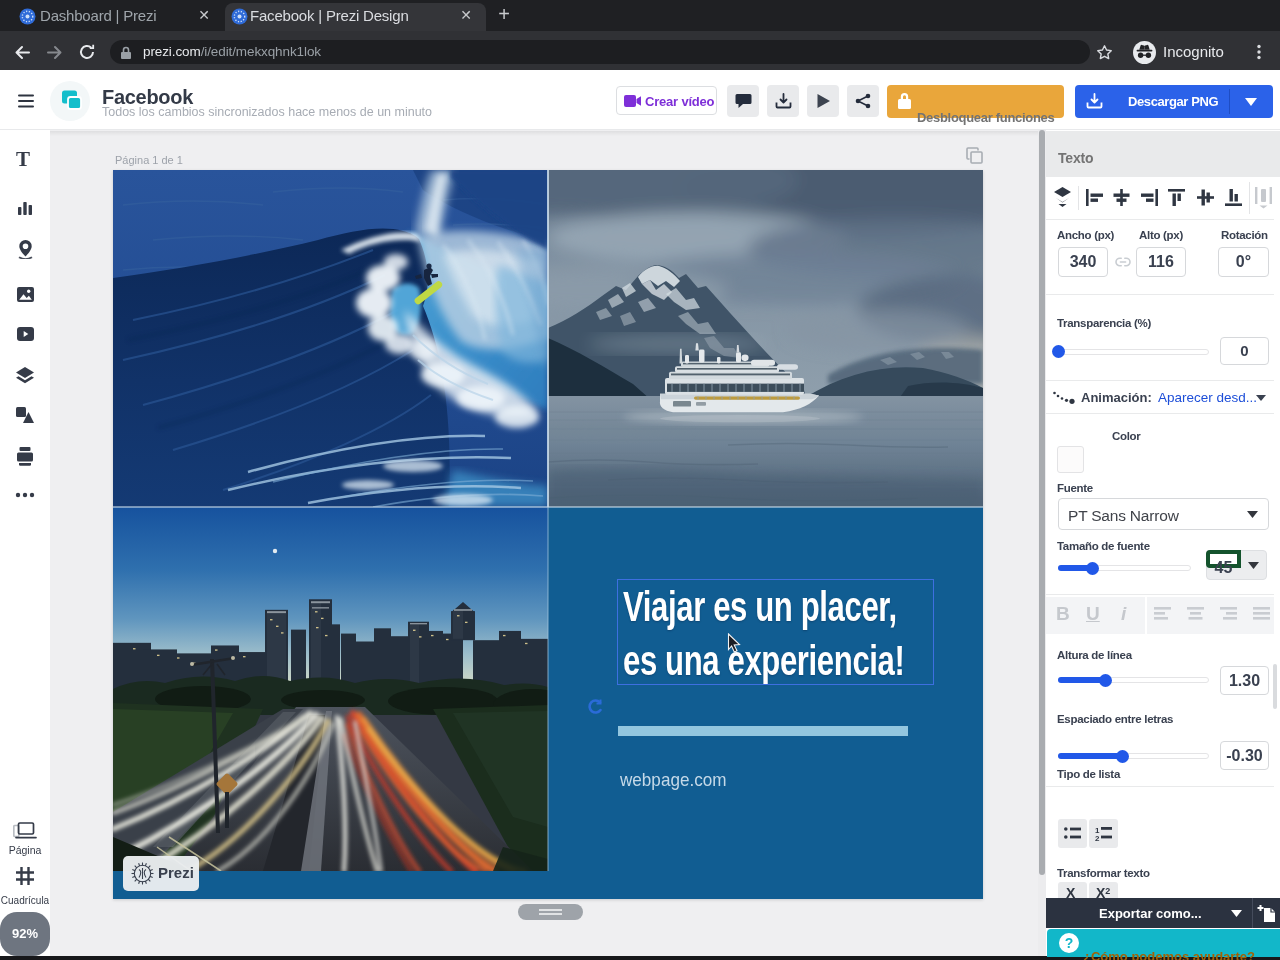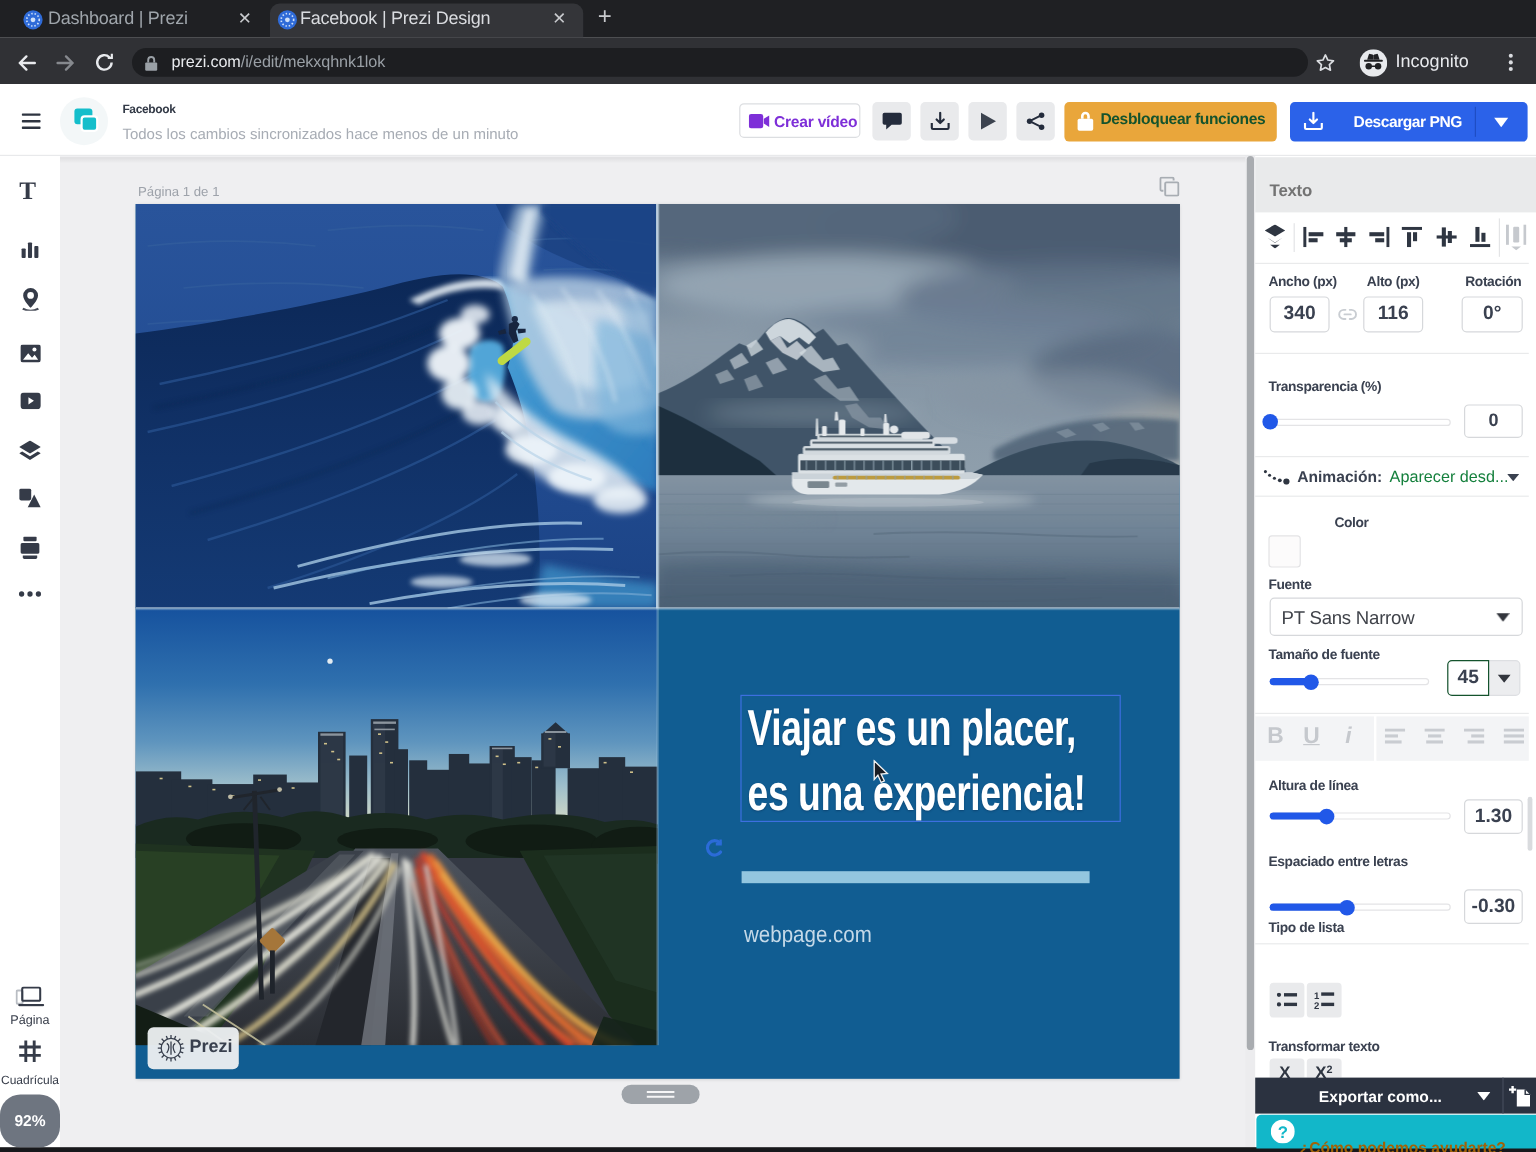--- a/index.html
+++ b/index.html
@@ -102,21 +102,21 @@
 
 <div id="appheader"></div>
 <svg class="abs" style="left:18px; top:94px;" width="16" height="14" viewBox="0 0 16 14" stroke="#2E3440" stroke-width="2" stroke-linecap="round">
     <path d="M1 1.5 h14 M1 7 h14 M1 12.5 h14"></path>
   </svg>
 <div class="abs" style="left:50px; top:81px; width:40px; height:40px; border-radius:50%; background:#F3F7F8;"></div>
 <svg class="abs" style="left:60px; top:90px;" width="23" height="22" viewBox="0 0 23 22">
     <rect x="2" y="0.5" width="15" height="13" rx="2.5" fill="#14BECB"></rect>
     <rect x="8" y="7" width="13" height="12" rx="2.5" fill="#14BECB" stroke="#fff" stroke-width="1.8"></rect>
   </svg>
-<div class="abs" style="left:102px; top:86px; font-size:10px; font-weight:bold; letter-spacing:-0.3px; color:#333A47;">Facebook</div>
+<div class="abs" style="left:102px; top:86px; font-size:20px; font-weight:bold; letter-spacing:-0.3px; color:#333A47;">Facebook</div>
 <div class="abs" style="left:102px; top:105px; font-size:12.5px; color:#A7ACB4;">Todos los cambios sincronizados hace menos de un minuto</div>
 
 <div class="abs" style="left:616px; top:86px; width:101px; height:29px; background:#fff; border:1px solid #DCDEE1; border-radius:4px;"></div>
 <svg class="abs" style="left:624px; top:95px;" width="18" height="12" viewBox="0 0 18 12" fill="#7E2FD8">
     <rect x="0" y="0" width="12" height="12" rx="2"></rect>
     <path d="M12.5 4 L17 1.2 v9.6 L12.5 8 z"></path>
   </svg>
 <div class="abs" style="left:645px; top:94px; font-size:13px; font-weight:bold; letter-spacing:-0.2px; color:#7E2FD8;">Crear vídeo</div>
 
 <div class="hbtn" style="left:727px;"></div>
@@ -138,21 +138,21 @@
     <circle cx="3" cy="8" r="2.3"></circle>
     <circle cx="13" cy="13" r="2.3"></circle>
     <path d="M3 8 L13 3 M3 8 L13 13" stroke="#242C3C" stroke-width="1.6"></path>
   </svg>
 
 <div class="abs" style="left:887px; top:85px; width:177px; height:33px; background:#E9A63B; border-radius:4px;"></div>
 <svg class="abs" style="left:897px; top:92px;" width="15" height="18" viewBox="0 0 15 18" fill="#fff">
     <rect x="1" y="7" width="13" height="10" rx="1.5"></rect>
     <path d="M3.8 7 V4.8 a3.7 3.7 0 0 1 7.4 0 V7 h-2.2 V4.8 a1.5 1.5 0 0 0 -3 0 V7 z"></path>
   </svg>
-<div class="abs" style="left:917px; top:91px; font-size:13px; font-weight:bold; letter-spacing:-0.3px; color:#14532d;">Desbloquear funciones</div>
+<div class="abs" style="left:917px; top:110px; font-size:13px; font-weight:bold; letter-spacing:-0.3px; color:#737373;">Desbloquear funciones</div>
 
 <div class="abs" style="left:1075px; top:85px; width:198px; height:33px; background:#2B62E9; border-radius:4px;"></div>
 <div class="abs" style="left:1229px; top:89px; width:1px; height:25px; background:#1E4DC4;"></div>
 <svg class="abs" style="left:1086px; top:93px;" width="17" height="17" viewBox="0 0 17 17" fill="none" stroke="#fff" stroke-width="1.8">
     <path d="M8.5 1 v8 M5.5 6.5 L8.5 9.5 L11.5 6.5" stroke-linecap="round" stroke-linejoin="round"></path>
     <path d="M1.5 9.5 v4 a1 1 0 0 0 1 1 h12 a1 1 0 0 0 1 -1 v-4"></path>
   </svg>
 <div class="abs" style="left:1128px; top:94px; font-size:13px; font-weight:bold; letter-spacing:-0.4px; color:#fff;">Descargar PNG</div>
 <svg class="abs" style="left:1245px; top:98px;" width="12" height="8" viewBox="0 0 12 8" fill="#fff">
     <path d="M0 0 h12 L6 8 z"></path>
@@ -725,42 +725,42 @@
 <div class="pdiv" style="top:380px;"></div>
 
 <svg class="abs" style="left:1053px; top:391px;" width="22" height="13" viewBox="0 0 22 13" fill="#2F3642">
     <circle cx="1.5" cy="2" r="1.3"></circle>
     <circle cx="5" cy="5" r="1.3"></circle>
     <circle cx="9" cy="7.5" r="1.3"></circle>
     <circle cx="13.5" cy="9.3" r="1.6"></circle>
     <circle cx="19" cy="10.3" r="2.6"></circle>
   </svg>
 <div class="abs" style="left:1081px; top:390px; font-size:13px; font-weight:bold; color:#3A4150;">Animación:</div>
-<div class="abs" style="left:1158px; top:390px; font-size:13.5px; color:#15803d;">Aparecer desd...</div>
+<div class="abs" style="left:1158px; top:390px; font-size:13.5px; color:#1d4ed8;">Aparecer desd...</div>
 <svg class="abs" style="left:1256px; top:395px;" width="10" height="6" viewBox="0 0 10 6" fill="#3A4150">
     <path d="M0 0 h10 L5 6 z"></path>
   </svg>
 <div class="pdiv" style="top:413px;"></div>
 
 <div class="plabel" style="left:1112px; top:430px;">Color</div>
 <div class="abs" style="left:1057px; top:446px; width:27px; height:27px; background:#FCFBFB; border:1px solid #E3E3E5; border-radius:3px;"></div>
 
 <div class="plabel" style="left:1057px; top:482px;">Fuente</div>
 <div class="abs" style="left:1058px; top:498px; width:211px; height:32px; background:#fff; border:1px solid #D6D8DB; border-radius:4px;"></div>
 <div class="abs" style="left:1068px; top:507px; font-size:15.5px; letter-spacing:-0.2px; color:#40434A;">PT Sans Narrow</div>
 <svg class="abs" style="left:1247px; top:511px;" width="11" height="7" viewBox="0 0 11 7" fill="#33363D">
     <path d="M0 0 h11 L5.5 7 z"></path>
   </svg>
 
 <div class="plabel" style="left:1057px; top:540px;">Tamaño de fuente</div>
 <div class="ptrack" style="left:1058px; top:565px; width:133px;"></div>
 <div class="ptrackfill" style="left:1058px; top:565px; width:36px;"></div>
 <div class="pthumb" style="left:1086px; top:562px;"></div>
 <div class="abs" style="left:1206px; top:550px; width:61px; height:30px; background:#ECEDEF; border:1px solid #DDDFE2; border-radius:4px;"></div>
-<div class="abs" style="left:1206px; top:550px; width:35px; height:30px; background:#fff; border:1px solid #14532d; border-radius:4px 0 0 4px; font-size:16px; font-weight:bold; color:#3A4150; text-align:center; line-height:28px;">45</div>
+<div class="abs" style="left:1206px; top:550px; width:35px; height:18px; background:#fff; border:4px solid #14532d; border-radius:4px 0 0 4px; font-size:16px; font-weight:bold; color:#3A4150; text-align:center; line-height:28px;">45</div>
 <svg class="abs" style="left:1248px; top:562px;" width="11" height="7" viewBox="0 0 11 7" fill="#33363D">
     <path d="M0 0 h11 L5.5 7 z"></path>
   </svg>
 <div class="pdiv" style="top:594px;"></div>
 
 <div class="abs" style="left:1046px; top:597px; width:99px; height:37px; background:#F3F4F6;"></div>
 <div class="abs" style="left:1147px; top:597px; width:127px; height:37px; background:#F3F4F6;"></div>
 <div class="abs" style="left:1056px; top:603px; font-size:19px; font-weight:bold; color:#C5C8CD;">B</div>
 <div class="abs" style="left:1086px; top:603px; font-size:19px; font-weight:bold; color:#C5C8CD; text-decoration:underline;">U</div>
 <div class="abs" style="left:1121px; top:603px; font-size:19px; font-weight:bold; font-style:italic; color:#C5C8CD;">i</div>

